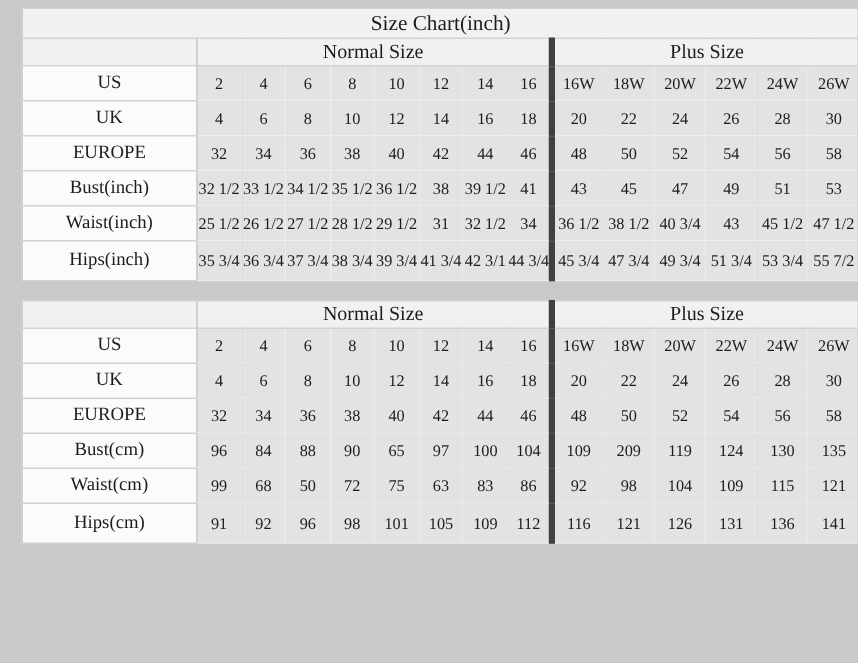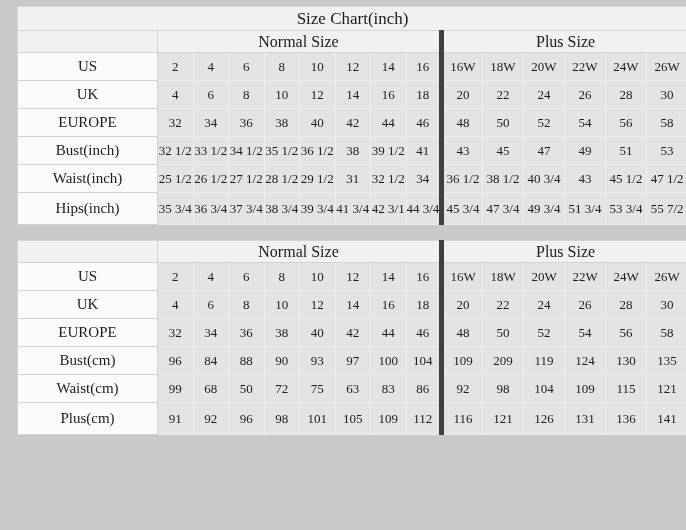--- a/index.html
+++ b/index.html
@@ -277,21 +277,21 @@
           <td class="value-cell">54</td>
           <td class="value-cell">56</td>
           <td class="value-cell">58</td>
         </tr>
         <tr class="data-row">
           <td class="label-cell">Bust(cm)</td>
           <td class="value-cell">96</td>
           <td class="value-cell">84</td>
           <td class="value-cell">88</td>
           <td class="value-cell">90</td>
-          <td class="value-cell">93</td>
+          <td class="value-cell">65</td>
           <td class="value-cell">97</td>
           <td class="value-cell">100</td>
           <td class="value-cell">104</td>
           <td class="value-cell plus-start">109</td>
           <td class="value-cell">209</td>
           <td class="value-cell">119</td>
           <td class="value-cell">124</td>
           <td class="value-cell">130</td>
           <td class="value-cell">135</td>
         </tr>
@@ -306,21 +306,21 @@
           <td class="value-cell">83</td>
           <td class="value-cell">86</td>
           <td class="value-cell plus-start">92</td>
           <td class="value-cell">98</td>
           <td class="value-cell">104</td>
           <td class="value-cell">109</td>
           <td class="value-cell">115</td>
           <td class="value-cell">121</td>
         </tr>
         <tr class="data-row">
-          <td class="label-cell">Plus(cm)</td>
+          <td class="label-cell">Hips(cm)</td>
           <td class="value-cell">91</td>
           <td class="value-cell">92</td>
           <td class="value-cell">96</td>
           <td class="value-cell">98</td>
           <td class="value-cell">101</td>
           <td class="value-cell">105</td>
           <td class="value-cell">109</td>
           <td class="value-cell">112</td>
           <td class="value-cell plus-start">116</td>
           <td class="value-cell">121</td>

